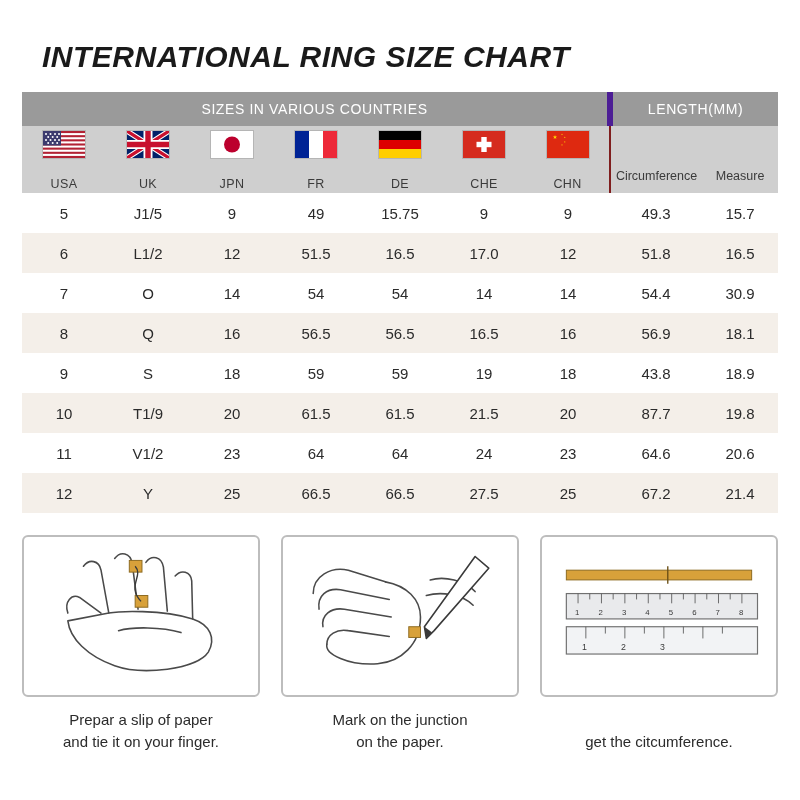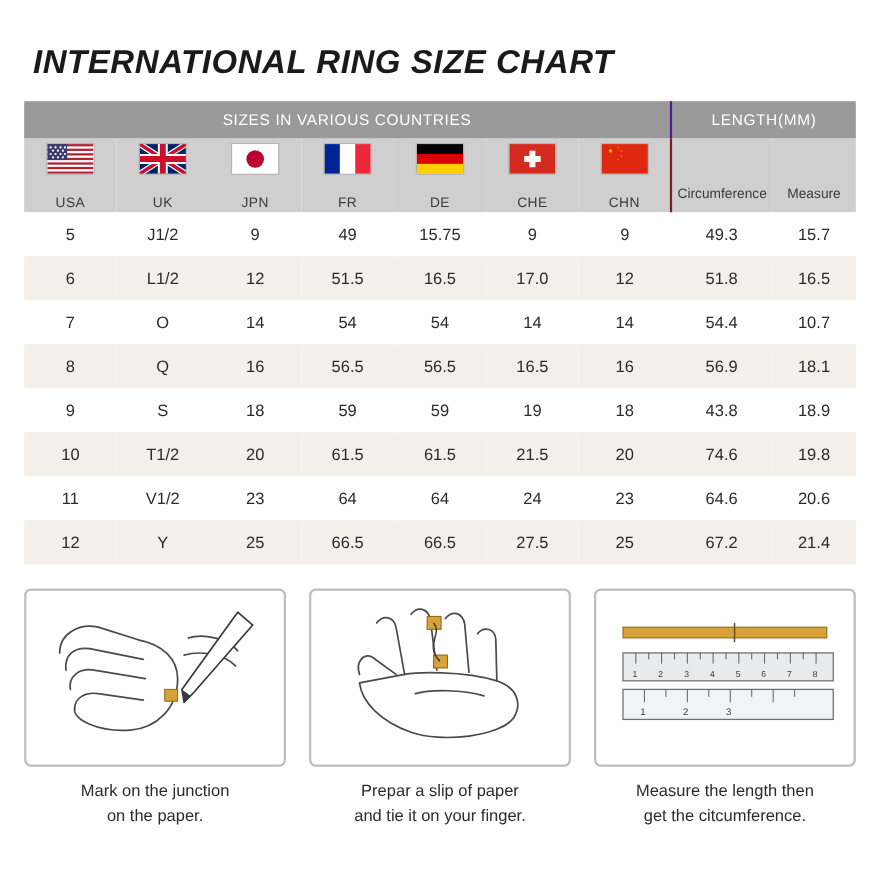--- a/index.html
+++ b/index.html
@@ -19,21 +19,21 @@
     width: 800px;
     height: 800px;
     box-sizing: border-box;
     padding: 0 22px;
   }
   .title {
     font-size: 30px;
     font-weight: bold;
     font-style: italic;
     letter-spacing: 0.5px;
-    margin: 40px 0 18px 8px;
+    margin: 40px 0 18px 20px;
     color: #1a1a1a;
   }
 
   
   .chart {
     width: 756px;
     border-collapse: collapse;
     table-layout: fixed;
   }
   .chart th, .chart td {
@@ -42,21 +42,21 @@
   }
   .band {
     background: #9a9a9a;
     color: #ffffff;
     font-size: 14px;
     font-weight: normal;
     height: 32px;
     letter-spacing: 0.6px;
   }
   .band.sep-left {
-    border-left: 2px solid #4c1d95;
+    border-left: 6px solid #4c1d95;
   }
   .flagrow td {
     background: #cfcfcf;
     height: 62px;
     padding-top: 4px;
   }
   .flagrow td.sep-left {
     border-left: 2px solid #7f1d1d;
   }
   .flag-wrap {
@@ -264,21 +264,21 @@
           <span class="lenlabel">Circumference</span>
         </td>
         <td>
           <span class="lenlabel">Measure</span>
         </td>
       </tr>
     </thead>
     <tbody>
       <tr class="odd">
         <td>5</td>
-        <td>J1/2</td>
+        <td>J1/5</td>
         <td>9</td>
         <td>49</td>
         <td>15.75</td>
         <td>9</td>
         <td>9</td>
         <td>49.3</td>
         <td>15.7</td>
       </tr>
       <tr class="even">
         <td>6</td>
@@ -293,21 +293,21 @@
       </tr>
       <tr class="odd">
         <td>7</td>
         <td>O</td>
         <td>14</td>
         <td>54</td>
         <td>54</td>
         <td>14</td>
         <td>14</td>
         <td>54.4</td>
-        <td>10.7</td>
+        <td>30.9</td>
       </tr>
       <tr class="even">
         <td>8</td>
         <td>Q</td>
         <td>16</td>
         <td>56.5</td>
         <td>56.5</td>
         <td>16.5</td>
         <td>16</td>
         <td>56.9</td>
@@ -319,27 +319,27 @@
         <td>18</td>
         <td>59</td>
         <td>59</td>
         <td>19</td>
         <td>18</td>
         <td>43.8</td>
         <td>18.9</td>
       </tr>
       <tr class="even">
         <td>10</td>
-        <td>T1/2</td>
+        <td>T1/9</td>
         <td>20</td>
         <td>61.5</td>
         <td>61.5</td>
         <td>21.5</td>
         <td>20</td>
-        <td>74.6</td>
+        <td>87.7</td>
         <td>19.8</td>
       </tr>
       <tr class="odd">
         <td>11</td>
         <td>V1/2</td>
         <td>23</td>
         <td>64</td>
         <td>64</td>
         <td>24</td>
         <td>23</td>
@@ -354,20 +354,45 @@
         <td>66.5</td>
         <td>27.5</td>
         <td>25</td>
         <td>67.2</td>
         <td>21.4</td>
       </tr>
     </tbody>
   </table>
 
   <div class="steps">
+
+    <div class="step">
+      <div class="step-box">
+        <svg viewBox="0 0 238 162" width="234" height="158">
+          <g fill="none" stroke="#4a4a4a" stroke-width="1.6" stroke-linecap="round" stroke-linejoin="round">
+            <path d="M60,30 C66,22 76,24 78,34 L86,78"></path>
+            <path d="M92,22 C98,14 108,16 110,27 L116,74"></path>
+            <path d="M124,26 C130,18 140,20 142,31 L146,76"></path>
+            <path d="M154,40 C160,33 170,35 171,45 L172,84"></path>
+            <path d="M44,78 C40,66 48,58 56,62 L78,78"></path>
+            <path d="M86,78 C96,76 140,74 172,84 C190,90 196,104 188,118 C176,136 120,142 92,132 C64,122 46,104 44,86 Z"></path>
+            <path d="M96,96 C110,92 140,92 160,98"></path>
+          </g>
+          <g>
+            <rect x="107" y="24" width="13" height="12" fill="#d8a13a" stroke="#8d6a20" stroke-width="1"></rect>
+            <rect x="113" y="60" width="13" height="12" fill="#d8a13a" stroke="#8d6a20" stroke-width="1"></rect>
+          </g>
+          <path d="M113,30 C122,40 104,50 119,66" fill="none" stroke="#3a3a3a" stroke-width="1.4"></path>
+        </svg>
+      </div>
+      <div class="step-cap">
+        <span>Prepar a slip of paper</span><br>
+        <span>and tie it on your finger.</span>
+      </div>
+    </div>
 
     <div class="step">
       <div class="step-box">
         <svg viewBox="0 0 238 162" width="234" height="158">
           <g fill="none" stroke="#4a4a4a" stroke-width="1.6" stroke-linecap="round" stroke-linejoin="round">
             <path d="M30,58 C30,40 48,30 66,34 L104,46"></path>
             <path d="M36,74 C34,60 44,52 58,54 L108,64"></path>
             <path d="M40,92 C38,80 48,72 62,74 L110,82"></path>
             <path d="M44,110 C44,100 54,94 66,96 L108,102"></path>
             <path d="M104,46 C126,50 140,64 140,82 C140,110 120,128 96,130 C66,132 42,120 44,110"></path>
@@ -377,45 +402,20 @@
           <g>
             <path d="M196,20 L210,32 L154,96 L146,104 L144,92 Z" fill="#ffffff" stroke="#3a3a3a" stroke-width="1.6" stroke-linejoin="round"></path>
             <path d="M146,104 L144,92 L152,98 Z" fill="#3a3a3a"></path>
           </g>
           <rect x="128" y="92" width="12" height="11" fill="#d8a13a" stroke="#8d6a20" stroke-width="1"></rect>
         </svg>
       </div>
       <div class="step-cap">
         <span>Mark on the junction</span><br>
         <span>on the paper.</span>
-      </div>
-    </div>
-
-    <div class="step">
-      <div class="step-box">
-        <svg viewBox="0 0 238 162" width="234" height="158">
-          <g fill="none" stroke="#4a4a4a" stroke-width="1.6" stroke-linecap="round" stroke-linejoin="round">
-            <path d="M60,30 C66,22 76,24 78,34 L86,78"></path>
-            <path d="M92,22 C98,14 108,16 110,27 L116,74"></path>
-            <path d="M124,26 C130,18 140,20 142,31 L146,76"></path>
-            <path d="M154,40 C160,33 170,35 171,45 L172,84"></path>
-            <path d="M44,78 C40,66 48,58 56,62 L78,78"></path>
-            <path d="M86,78 C96,76 140,74 172,84 C190,90 196,104 188,118 C176,136 120,142 92,132 C64,122 46,104 44,86 Z"></path>
-            <path d="M96,96 C110,92 140,92 160,98"></path>
-          </g>
-          <g>
-            <rect x="107" y="24" width="13" height="12" fill="#d8a13a" stroke="#8d6a20" stroke-width="1"></rect>
-            <rect x="113" y="60" width="13" height="12" fill="#d8a13a" stroke="#8d6a20" stroke-width="1"></rect>
-          </g>
-          <path d="M113,30 C122,40 104,50 119,66" fill="none" stroke="#3a3a3a" stroke-width="1.4"></path>
-        </svg>
-      </div>
-      <div class="step-cap">
-        <span>Prepar a slip of paper</span><br>
-        <span>and tie it on your finger.</span>
       </div>
     </div>
 
     <div class="step">
       <div class="step-box">
         <svg viewBox="0 0 238 162" width="234" height="158">
           <rect x="24" y="34" width="190" height="10" fill="#d8a13a" stroke="#8d6a20" stroke-width="1"></rect>
           <line x1="128" y1="30" x2="128" y2="48" stroke="#6b4f16" stroke-width="1.4"></line>
           <g>
             <rect x="24" y="58" width="196" height="26" fill="#e9eaec" stroke="#707070" stroke-width="1.2"></rect>
@@ -461,19 +461,19 @@
             </g>
             <g fill="#3a3a3a" font-family="Liberation Sans, sans-serif" font-size="9">
               <text x="40" y="116">1</text>
                 <text x="80" y="116">2</text>
                 <text x="120" y="116">3</text>
             </g>
           </g>
         </svg>
       </div>
       <div class="step-cap">
-        <span>Measure  the length then</span><br>
+        <br>
         <span>get the citcumference.</span>
       </div>
     </div>
 
   </div>
 </div>
 
 </body></html>

